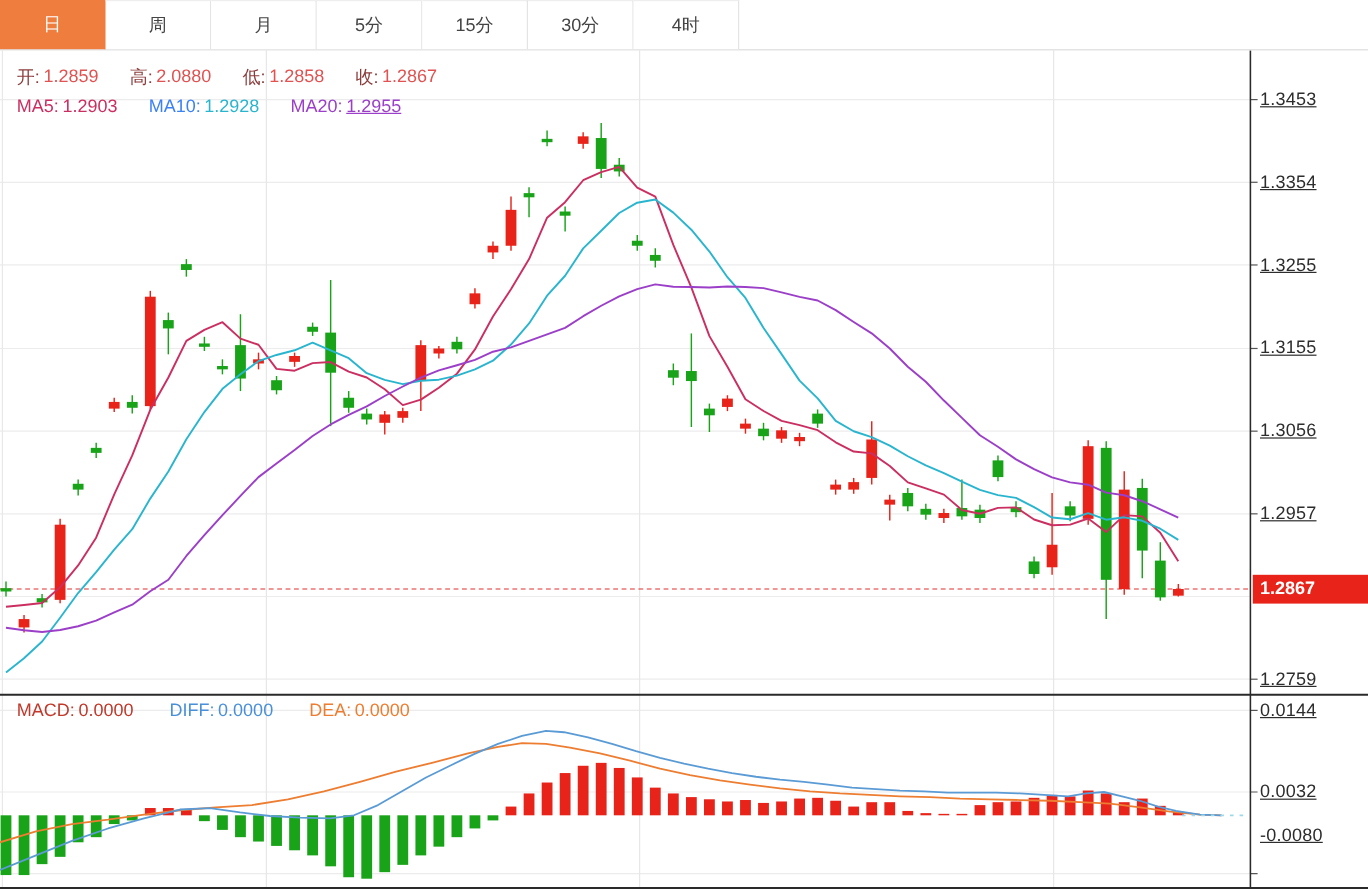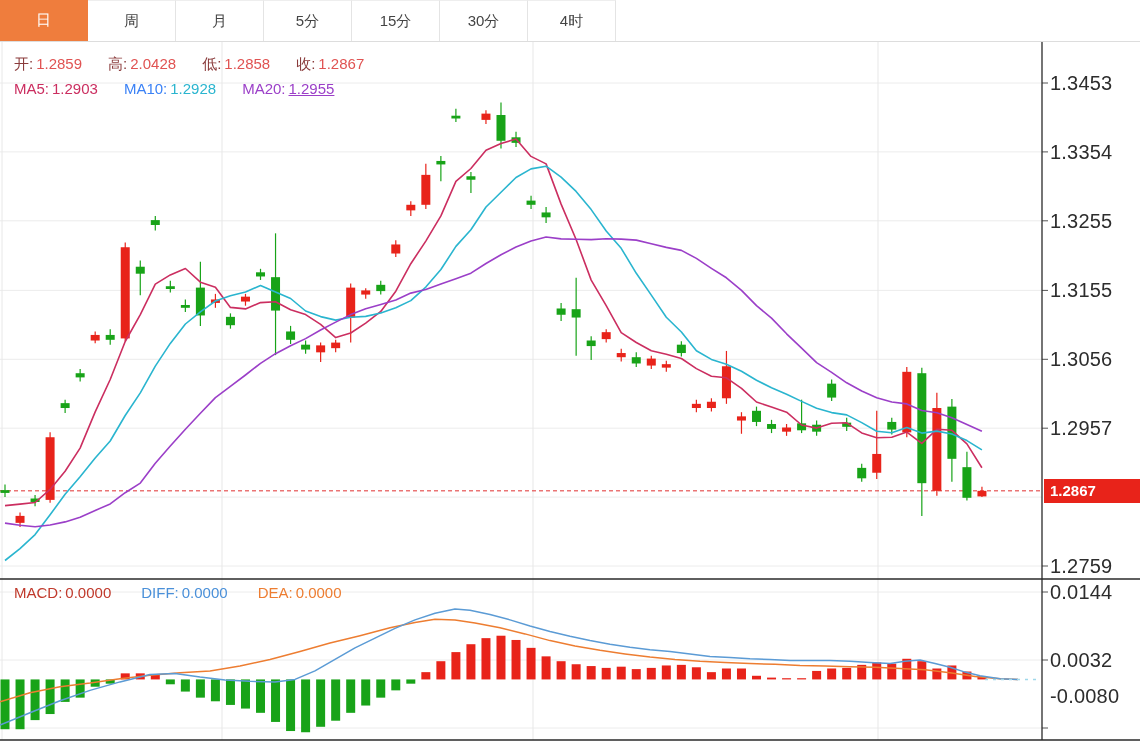--- a/index.html
+++ b/index.html
@@ -12,22 +12,22 @@
   .tab{width:88px;height:41px;box-sizing:border-box;display:flex;align-items:center;justify-content:center;
        font-size:15px;color:#444;border-right:1px solid #e4e4e4;border-top:1px solid #eee;cursor:pointer;background:#fff;}
   .tab.active{background:#ef7d3d;color:#fff;border-right:1px solid #ef7d3d;border-top:none;}
   
   .legend-row{position:absolute;display:flex;gap:26px;z-index:4;font-size:15px;white-space:nowrap;}
   #ohlc-legend{left:14px;top:55px;}
   #ma-legend{left:14px;top:80px;}
   #macd-legend{left:14px;top:584px;gap:30px;}
   .legend-item{display:flex;gap:3px;}
   
-  .axis-label{position:absolute;left:1050px;font-size:20px;color:#2d2d2d;z-index:4;
-              transform:translateY(-50%);letter-spacing:0.2px;}
+  .axis-label{position:absolute;left:1050px;font-size:15px;color:#2d2d2d;z-index:4;
+              transform:translateY(-50%);letter-spacing:0.2px;text-decoration:underline;}
   #price-badge{position:absolute;left:1044px;width:96px;height:24px;z-index:6;
                display:flex;align-items:center;transform:translateY(-50%);}
   #price-badge .badge-text{color:#fff;font-size:15px;font-weight:bold;padding-left:6px;}
 </style>
 </head>
 <body>
 
 <div id="app">
   <svg id="chart-svg" width="1140" height="746">
       <g>
@@ -283,21 +283,21 @@
       <div class="tab">30分</div>
       <div class="tab">4时</div>
     </div>
   <div id="ohlc-legend" class="legend-row">
       <span class="legend-item">
         <span style="color: rgb(138, 59, 59);">开:</span>
         <span style="color: rgb(224, 83, 82); text-align: right;">1.2859</span>
       </span>
       <span class="legend-item">
         <span style="color: rgb(138, 59, 59);">高:</span>
-        <span style="color: rgb(224, 83, 82);">2.0428</span>
+        <span style="color: rgb(224, 83, 82);">2.0880</span>
       </span>
       <span class="legend-item">
         <span style="color: rgb(138, 59, 59);">低:</span>
         <span style="color: rgb(224, 83, 82);">1.2858</span>
       </span>
       <span class="legend-item">
         <span style="color: rgb(138, 59, 59);">收:</span>
         <span style="color: rgb(224, 83, 82);">1.2867</span>
       </span>
     </div>

